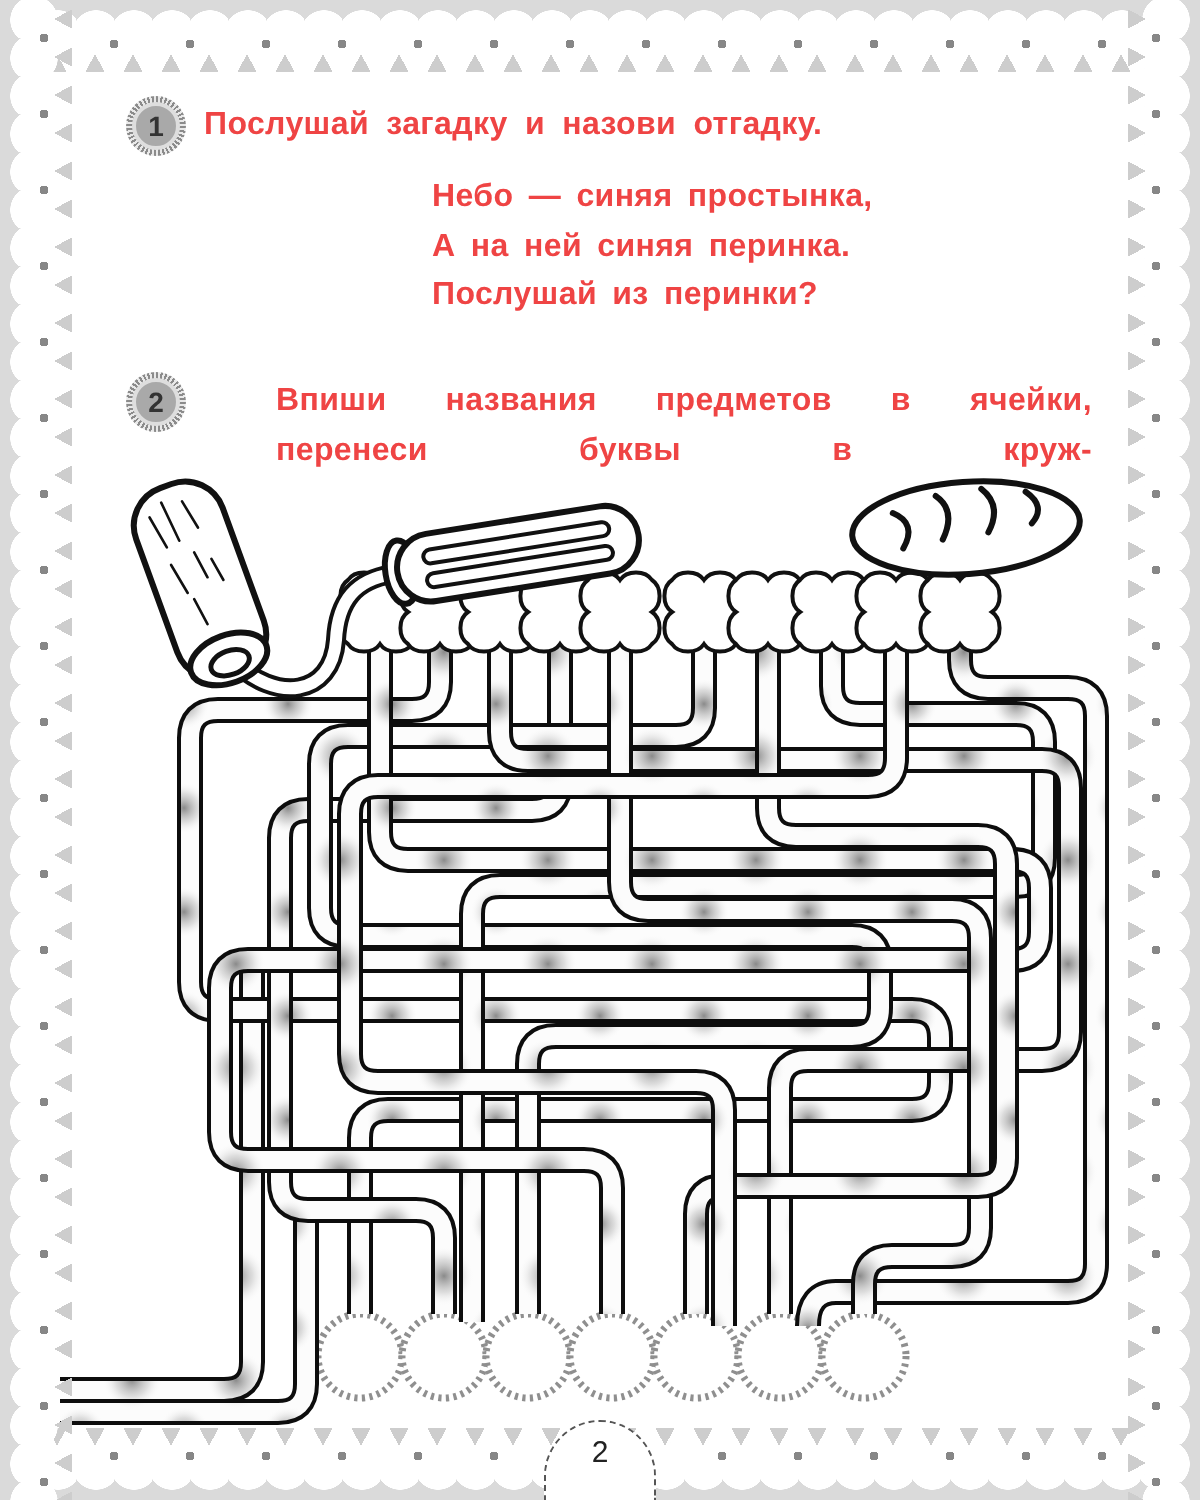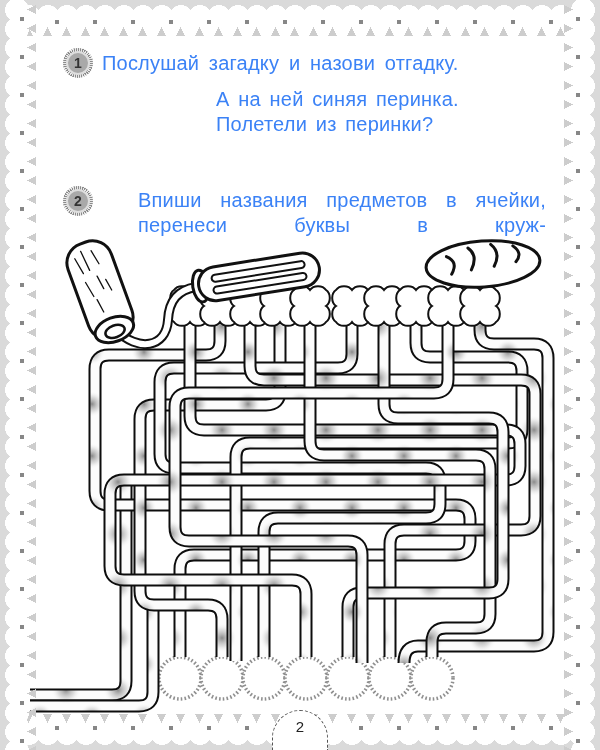--- a/index.html
+++ b/index.html
@@ -38,22 +38,22 @@
   .lace-right{top:0;bottom:0;right:0;width:36px;
     background-image:
       radial-gradient(circle 2.2px at 14px 19px,#878787 98%,rgba(0,0,0,0) 100%),
       conic-gradient(from 242deg at 100% 50%,#cdcdcd 0 56deg,rgba(0,0,0,0) 0),
       radial-gradient(circle 12px at 19px 10px,#fff 98%,rgba(0,0,0,0) 100%),
       linear-gradient(#dadada,#dadada);
     background-size:36px 38px,9px 19px,36px 19px,16px 100%;
     background-repeat:repeat-y,repeat-y,repeat-y,no-repeat;
     background-position:0 0,0 0,0 0,20px 0;}
   
-  .t{position:absolute;z-index:2;color:#3b82f6;font-size:20px;line-height:24px;
-     letter-spacing:.2px;word-spacing:4px;}
+  .t{position:absolute;z-index:2;color:#ef4444;font-size:16px;line-height:24px;
+     letter-spacing:.2px;word-spacing:4px;font-weight:bold;}
   .task1-text{left:102px;top:51px;width:442px;}
   .riddle{left:216px;top:87px;line-height:24.5px;word-spacing:3px;}
   .task2-text{left:102px;top:188px;width:444px;line-height:25px;}
   .jline{text-align:justify;text-align-last:justify;margin-left:36px;}
   
   .badge{position:absolute;z-index:2;width:30px;height:30px;border-radius:50%;
     background:repeating-conic-gradient(#8b8b8b 0 4.5deg,#e9e9e9 4.5deg 9deg);
     display:flex;align-items:center;justify-content:center;}
   .badge::before{content:"";position:absolute;inset:3px;border-radius:50%;
     background:#a9a9a9;border:2px solid #dedede;box-sizing:border-box;}
@@ -75,22 +75,23 @@
 <div class="lace lace-bottom"></div>
 <div class="lace lace-left"></div>
 <div class="lace lace-right"></div>
 
 <div class="badge badge1">
   <span>1</span>
 </div>
 <div class="t task1-text">Послушай  загадку  и  назови  отгадку.</div>
 
 <div class="t riddle">
+  <div>Небо — синяя простынка,</div>
   <div>А на ней синяя перинка.</div>
-  <div>Полетели из перинки?</div>
+  <div>Послушай из перинки?</div>
 </div>
 
 <div class="badge badge2">
   <span>2</span>
 </div>
 <div class="t task2-text">
   <div class="jline">Впиши названия предметов в ячейки, перенеси буквы в круж-</div>
 </div>
 
 <svg class="art" width="600" height="750" viewBox="0 0 600 750">

